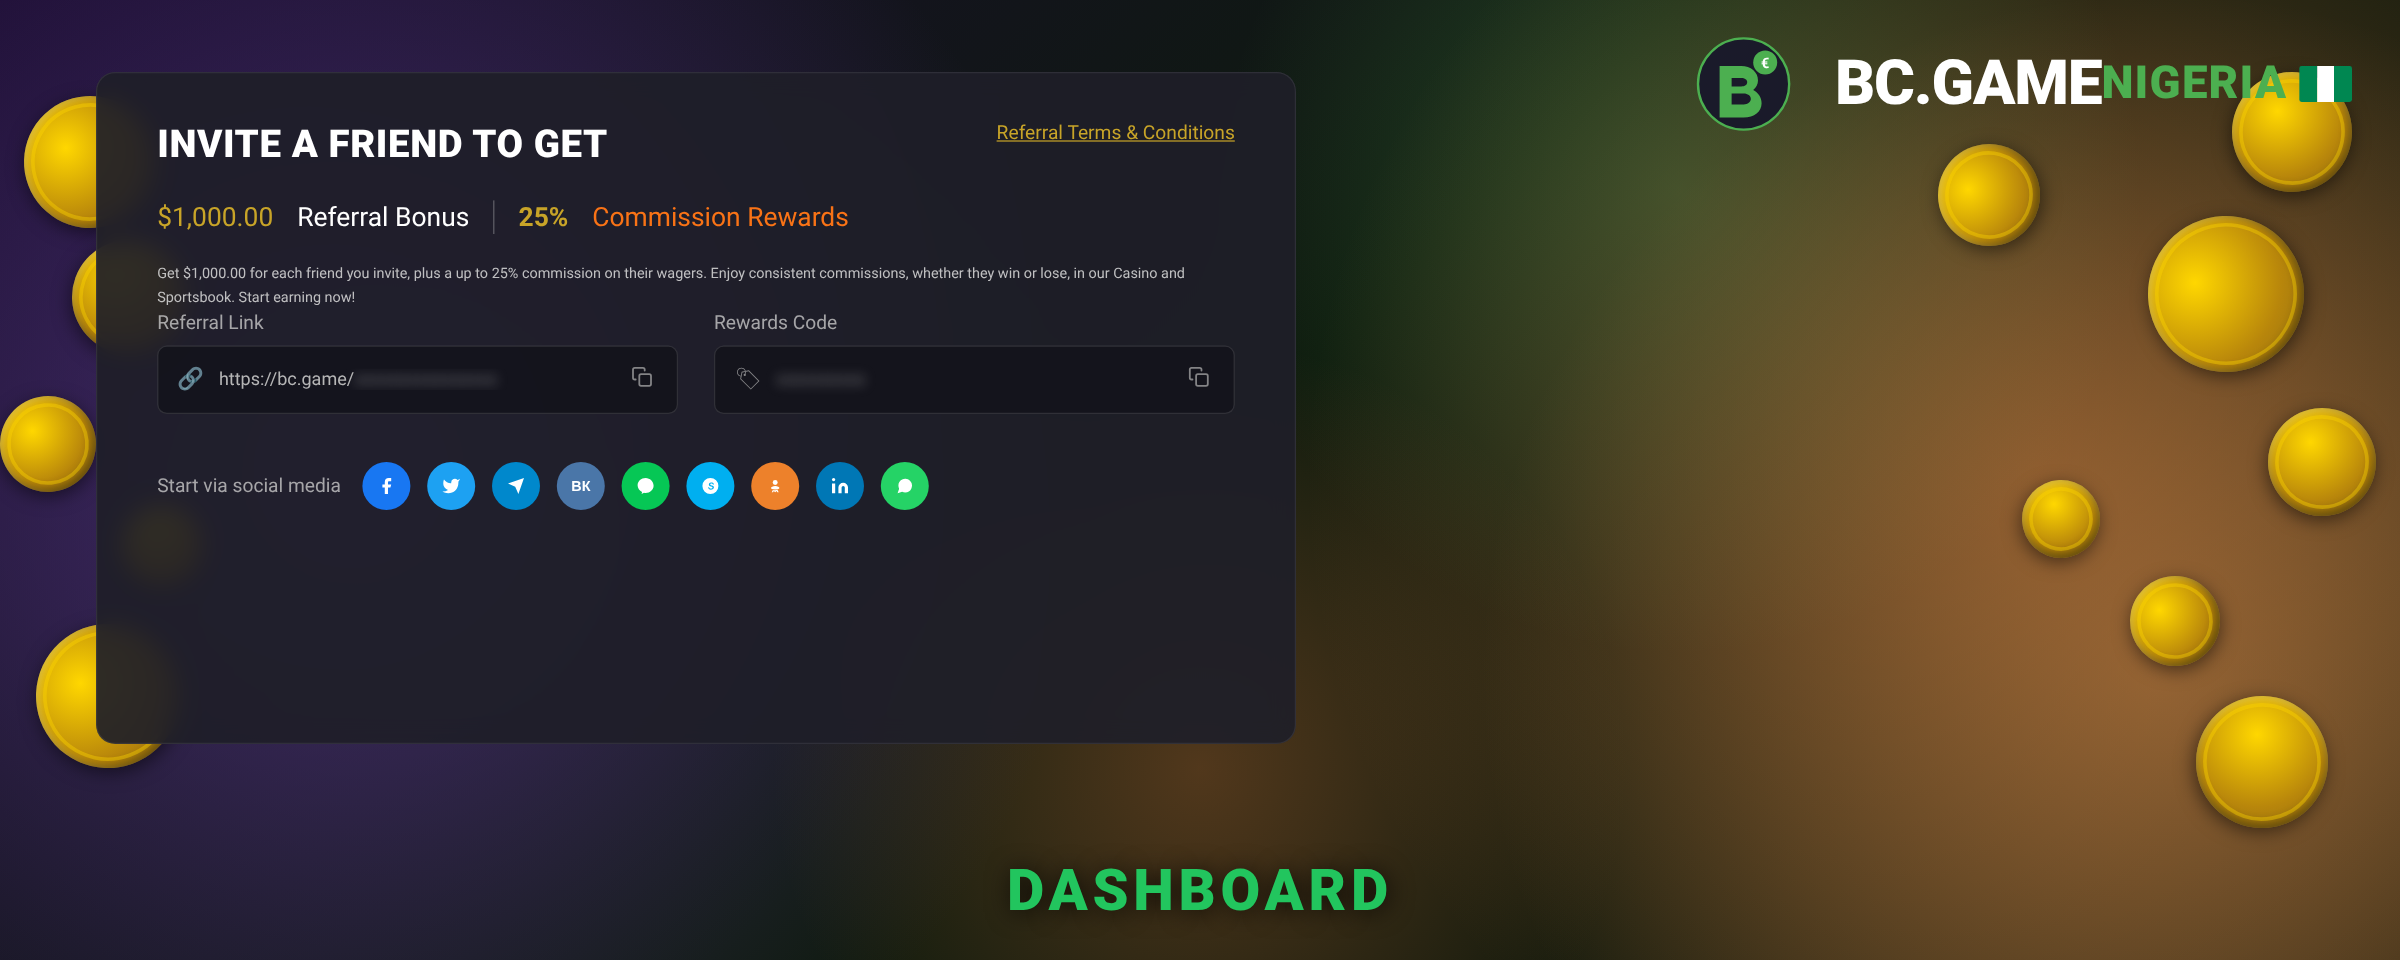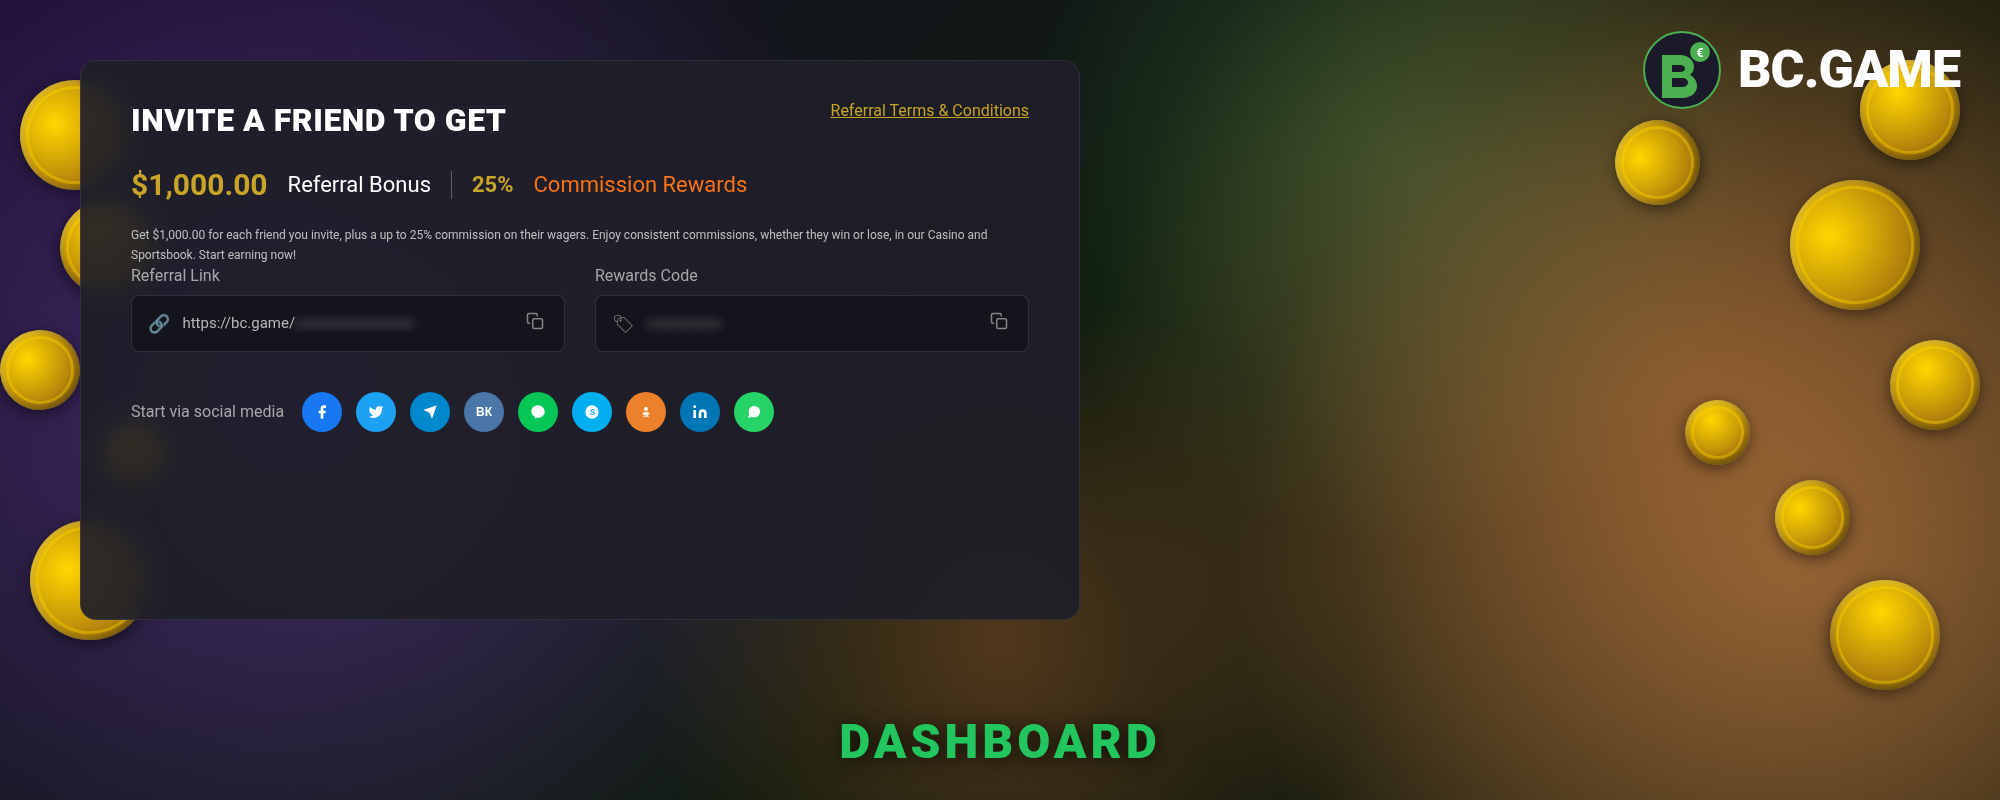--- a/index.html
+++ b/index.html
@@ -111,22 +111,22 @@
     }
 
     .rewards-row {
       display: flex;
       align-items: center;
       gap: 20px;
       margin-bottom: 24px;
     }
 
     .reward-bonus {
-      font-size: 30px;
-      font-weight: 700;
+      font-size: 22px;
+      font-weight: 400;
       color: #c8a428;
     }
 
     .reward-bonus-label {
       font-size: 22px;
       font-weight: 400;
       color: #ffffff;
     }
 
     .divider-line {
@@ -268,20 +268,21 @@
     }
 
     .logo-icon {
       width: 80px;
       height: 80px;
     }
 
     .logo-text-block {
       display: flex;
       flex-direction: row;
+      margin-left: 20px;
     }
 
     .logo-bc-game {
       font-size: 52px;
       font-weight: 900;
       color: #ffffff;
       line-height: 1;
       letter-spacing: -1px;
     }
 
@@ -342,20 +343,28 @@
       <circle cx="40" cy="40" r="38" fill="#1a1a2a" stroke="#4caf50" stroke-width="2"></circle>
       <path d="M20 55 L20 25 L38 25 C46 25 52 30 52 37 C52 40 50.5 43 48 45 C52 47 55 51 55 56 C55 63 49 68 40 68 L20 68 Z" fill="#4caf50"></path>
       <path d="M30 35 L30 42 L38 42 C41 42 43 40.5 43 38.5 C43 36.5 41 35 38 35 Z" fill="#1a1a2a"></path>
       <path d="M30 48 L30 57 L40 57 C43.5 57 46 55 46 52.5 C46 50 43.5 48 40 48 Z" fill="#1a1a2a"></path>
       <circle cx="58" cy="22" r="10" fill="#4caf50"></circle>
       <text x="58" y="27" text-anchor="middle" font-size="12" fill="white" font-weight="bold">€</text>
     </svg>
   </div>
   <div class="logo-text-block">
     <span class="logo-bc-game">BC.GAME</span>
+    <div class="logo-nigeria-row">
+      <span class="logo-nigeria">NIGERIA</span>
+      <div class="flag-icon">
+        <div class="flag-green-left"></div>
+        <div class="flag-white-mid"></div>
+        <div class="flag-green-right"></div>
+      </div>
+    </div>
   </div>
 </div>
 
 <div class="main-content">
   <div class="referral-card">
 
     <div class="card-header">
       <h1 class="invite-title">INVITE A FRIEND TO GET</h1>
       <a class="referral-terms-link">Referral Terms &amp; Conditions</a>
     </div>

